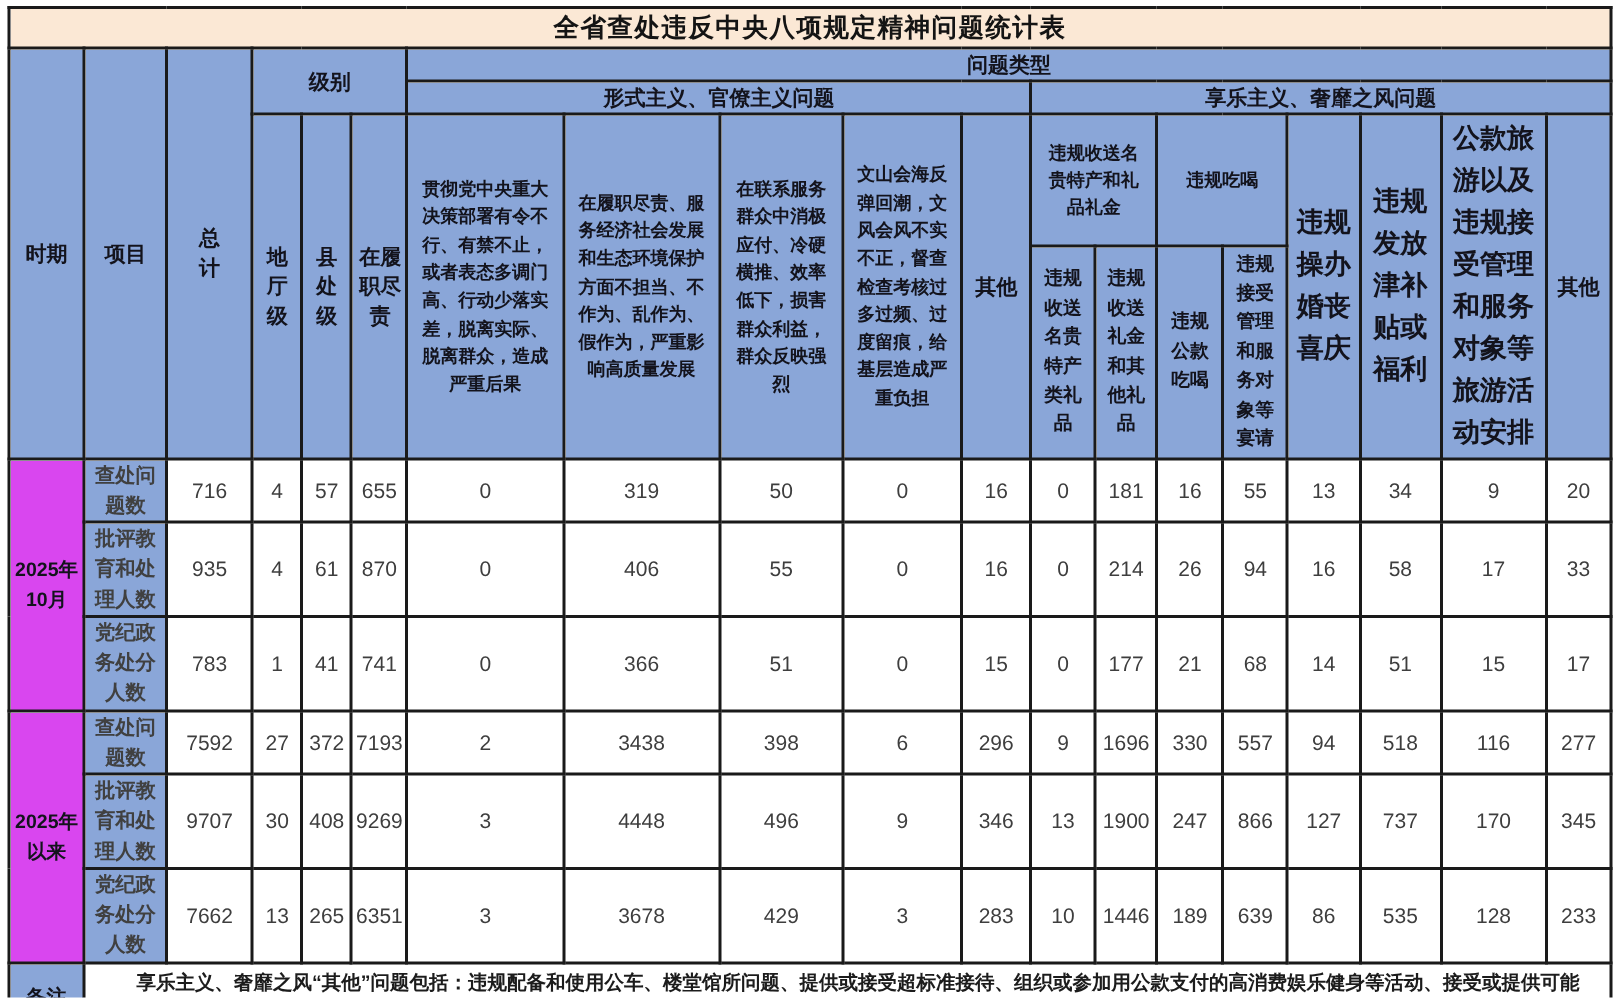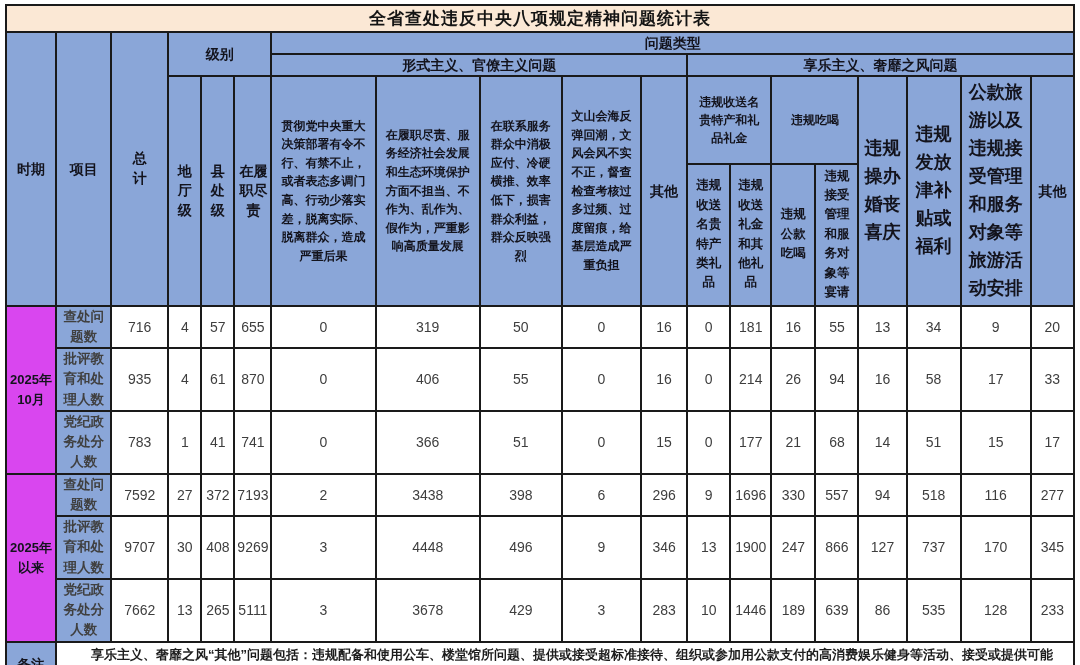--- a/index.html
+++ b/index.html
@@ -271,21 +271,21 @@
         <td class="num">127</td>
         <td class="num">737</td>
         <td class="num">170</td>
         <td class="num">345</td>
       </tr>
       <tr>
         <th class="item">党纪政务处分人数</th>
         <td class="num">7662</td>
         <td class="num">13</td>
         <td class="num">265</td>
-        <td class="num">5111</td>
+        <td class="num">6351</td>
         <td class="num">3</td>
         <td class="num">3678</td>
         <td class="num">429</td>
         <td class="num">3</td>
         <td class="num">283</td>
         <td class="num">10</td>
         <td class="num">1446</td>
         <td class="num">189</td>
         <td class="num">639</td>
         <td class="num">86</td>

